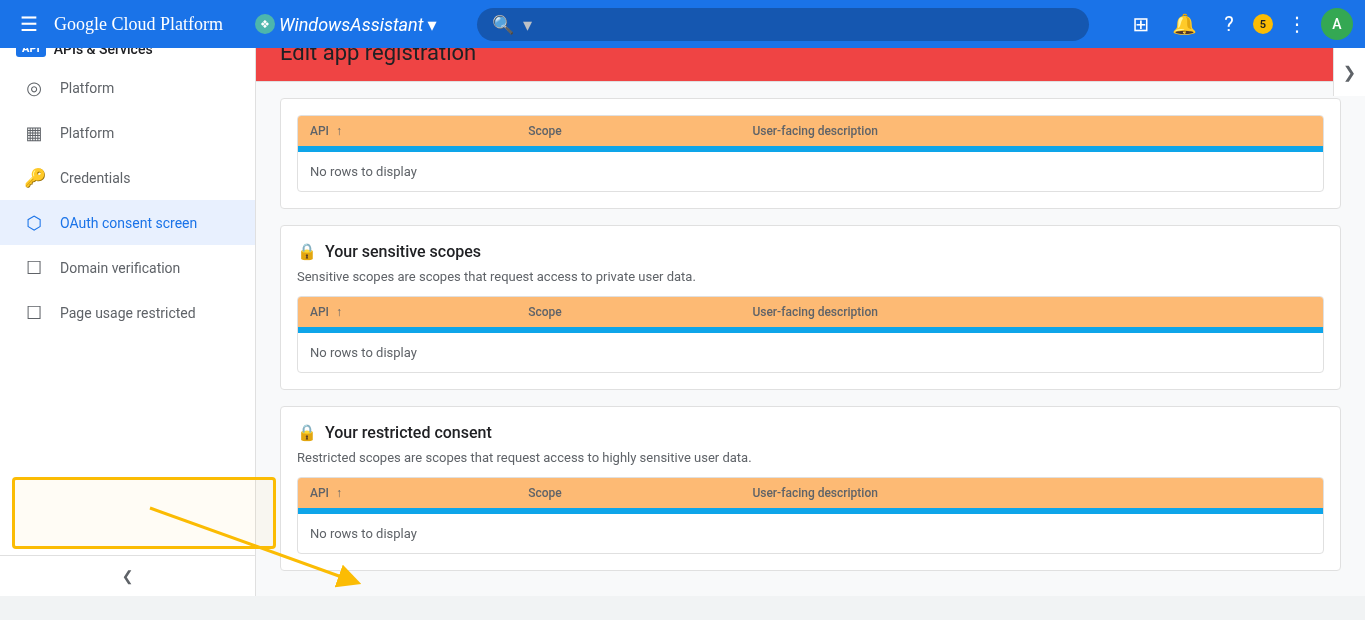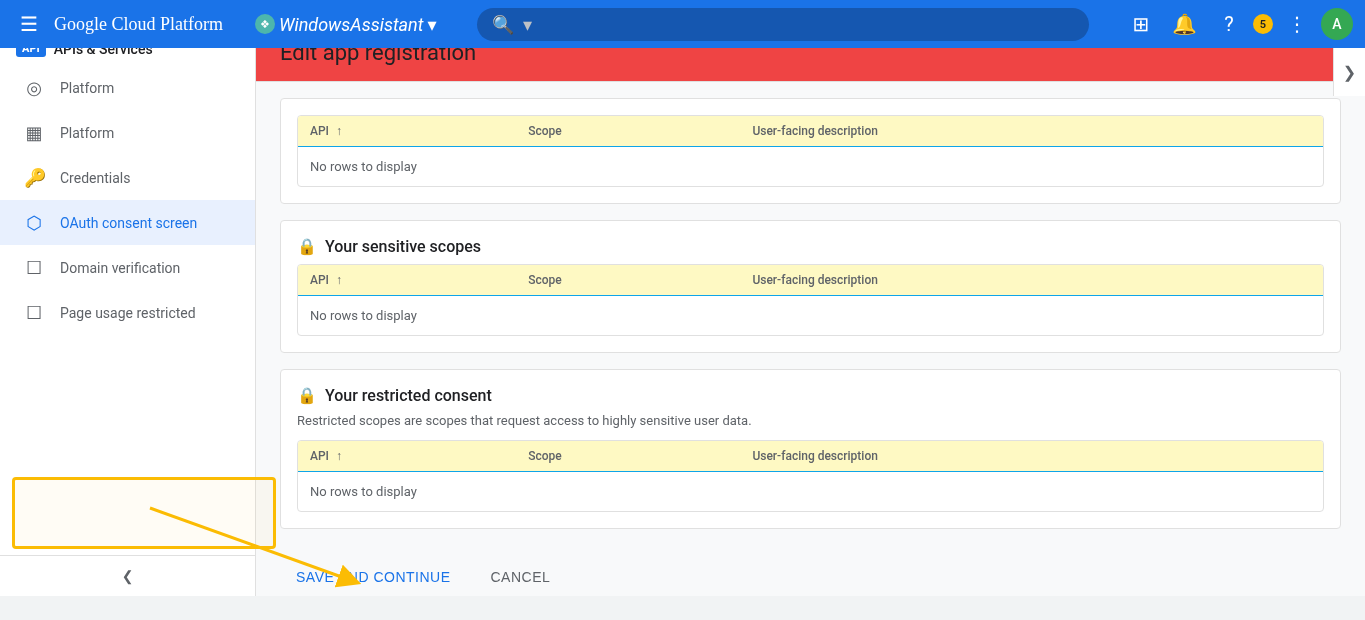--- a/index.html
+++ b/index.html
@@ -48,21 +48,21 @@
     .main-body { flex: 1; overflow-y: auto; padding: 16px 24px; position: relative; }
 
     
     .section { background: #fff; border: 1px solid #e0e0e0; border-radius: 4px; margin-bottom: 16px; padding: 16px; }
     .section-title { display: flex; align-items: center; gap: 8px; font-size: 16px; font-weight: 500; margin-bottom: 8px; }
     .section-lock { font-size: 16px; }
     .section-desc { font-size: 13px; color: #5f6368; margin-bottom: 12px; }
 
     
     .scope-table { width: 100%; border-collapse: collapse; }
-    .scope-table th { font-size: 12px; font-weight: 500; color: #5f6368; padding: 8px 12px; text-align: left; border-bottom: 1px solid #0ea5e9; background: #fef9c3; }
+    .scope-table th { font-size: 12px; font-weight: 500; color: #5f6368; padding: 8px 12px; text-align: left; border-bottom: 6px solid #0ea5e9; background: #fdba74; }
     .scope-table th.sortable { cursor: pointer; }
     .scope-table th .sort-arrow { margin-left: 4px; }
     .scope-table td { font-size: 13px; color: #5f6368; padding: 12px; text-align: center; }
     .scope-table-container { border: 1px solid #e0e0e0; border-radius: 4px; overflow: hidden; }
 
     
     .bottom-actions { display: flex; align-items: center; gap: 8px; padding: 16px 0 8px; }
     .btn-primary { background: transparent; border: none; color: #1a73e8; font-size: 14px; font-weight: 500; padding: 8px 16px; cursor: pointer; letter-spacing: 0.5px; text-transform: uppercase; }
     .btn-cancel { background: transparent; border: none; color: #5f6368; font-size: 14px; font-weight: 500; padding: 8px 16px; cursor: pointer; letter-spacing: 0.5px; text-transform: uppercase; }
 
@@ -161,20 +161,21 @@
             </tbody>
           </table>
         </div>
       </div>
 
       <div class="section">
         <div class="section-title">
           <span class="section-lock">🔒</span>
           <span>Your sensitive scopes</span>
         </div>
+        <p class="section-desc">Sensitive scopes are scopes that request access to private user data.</p>
         <div class="scope-table-container">
           <table class="scope-table">
             <thead>
               <tr>
                 <th class="sortable">API <span class="sort-arrow">↑</span></th>
                 <th>Scope</th>
                 <th>User-facing description</th>
               </tr>
             </thead>
             <tbody>

